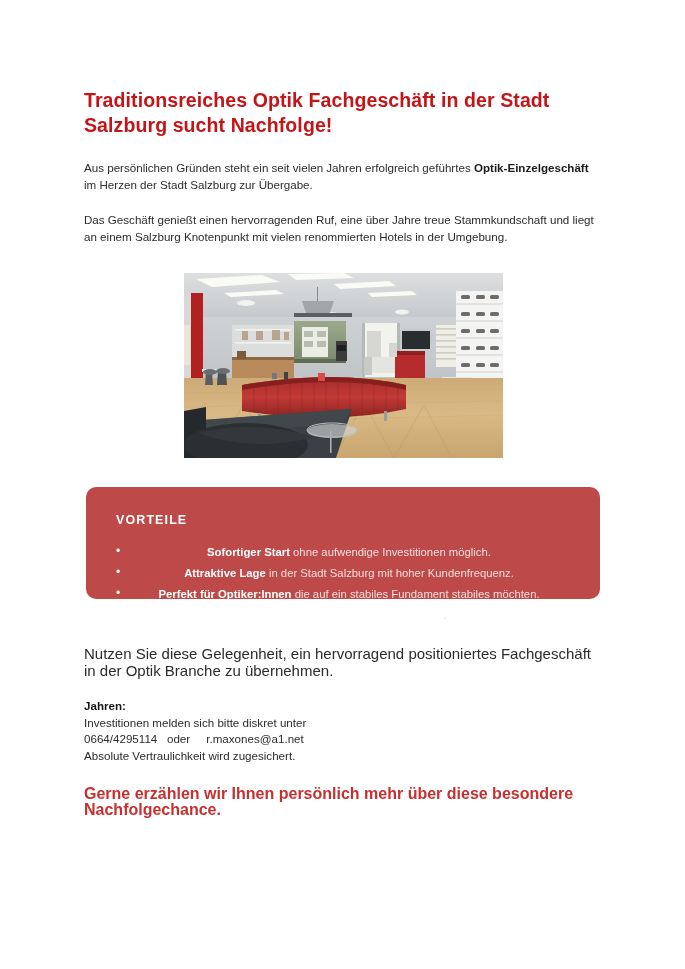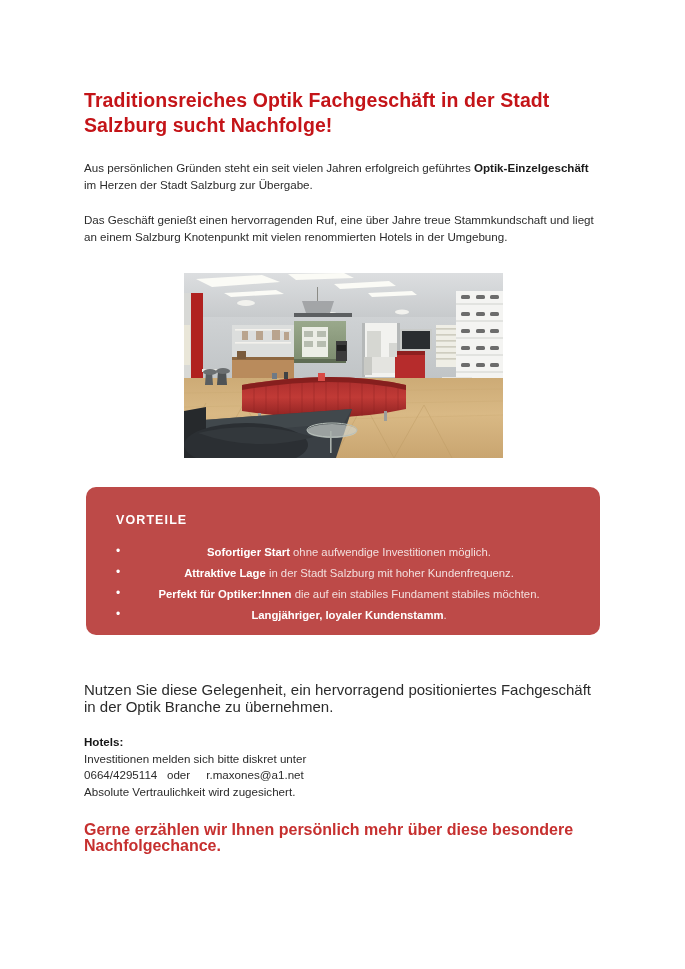--- a/index.html
+++ b/index.html
@@ -63,21 +63,21 @@
     width: 100%;
     height: 100%;
     display: block;
   }
 
   
   .callout {
     position: relative;
     margin: 29px 0 0 2px;
     width: 514px;
-    height: 148px;
+    height: 112px;
     background: #bd4a48;
     border-radius: 10px;
     box-sizing: border-box;
     padding: 26px 30px 20px 30px;
   }
   .callout-title {
     margin: 0 0 17px 0;
     font-size: 12.5px;
     font-weight: bold;
     letter-spacing: 1.1px;
@@ -377,21 +377,21 @@
         <li class="benefit-item"><span class="lead">Sofortiger Start</span><span> ohne aufwendige Investitionen möglich.</span></li>
         <li class="benefit-item"><span class="lead">Attraktive Lage</span><span> in der Stadt Salzburg mit hoher Kundenfrequenz.</span></li>
         <li class="benefit-item"><span class="lead">Perfekt für Optiker:Innen</span><span> die auf ein stabiles Fundament stabiles möchten.</span></li>
         <li class="benefit-item"><span class="lead">Langjähriger, loyaler Kundenstamm</span><span>.</span></li>
       </ul>
     </div>
 
     <p class="closing-para">Nutzen Sie diese Gelegenheit, ein hervorragend positioniertes Fachgeschäft in der Optik Branche zu übernehmen.</p>
 
     <div class="contact-block">
-      <div class="contact-label">Hotels:</div>
+      <div class="contact-label">Jahren:</div>
       <div>Investitionen melden sich bitte diskret unter</div>
       <div class="contact-line">0664/4295114   oder     r.maxones@a1.net</div>
       <div>Absolute Vertraulichkeit wird zugesichert.</div>
     </div>
 
     <p class="closing-italic">Gerne erzählen wir Ihnen persönlich mehr über diese besondere Nachfolgechance.</p>
 
   </div>
 </div>
 

